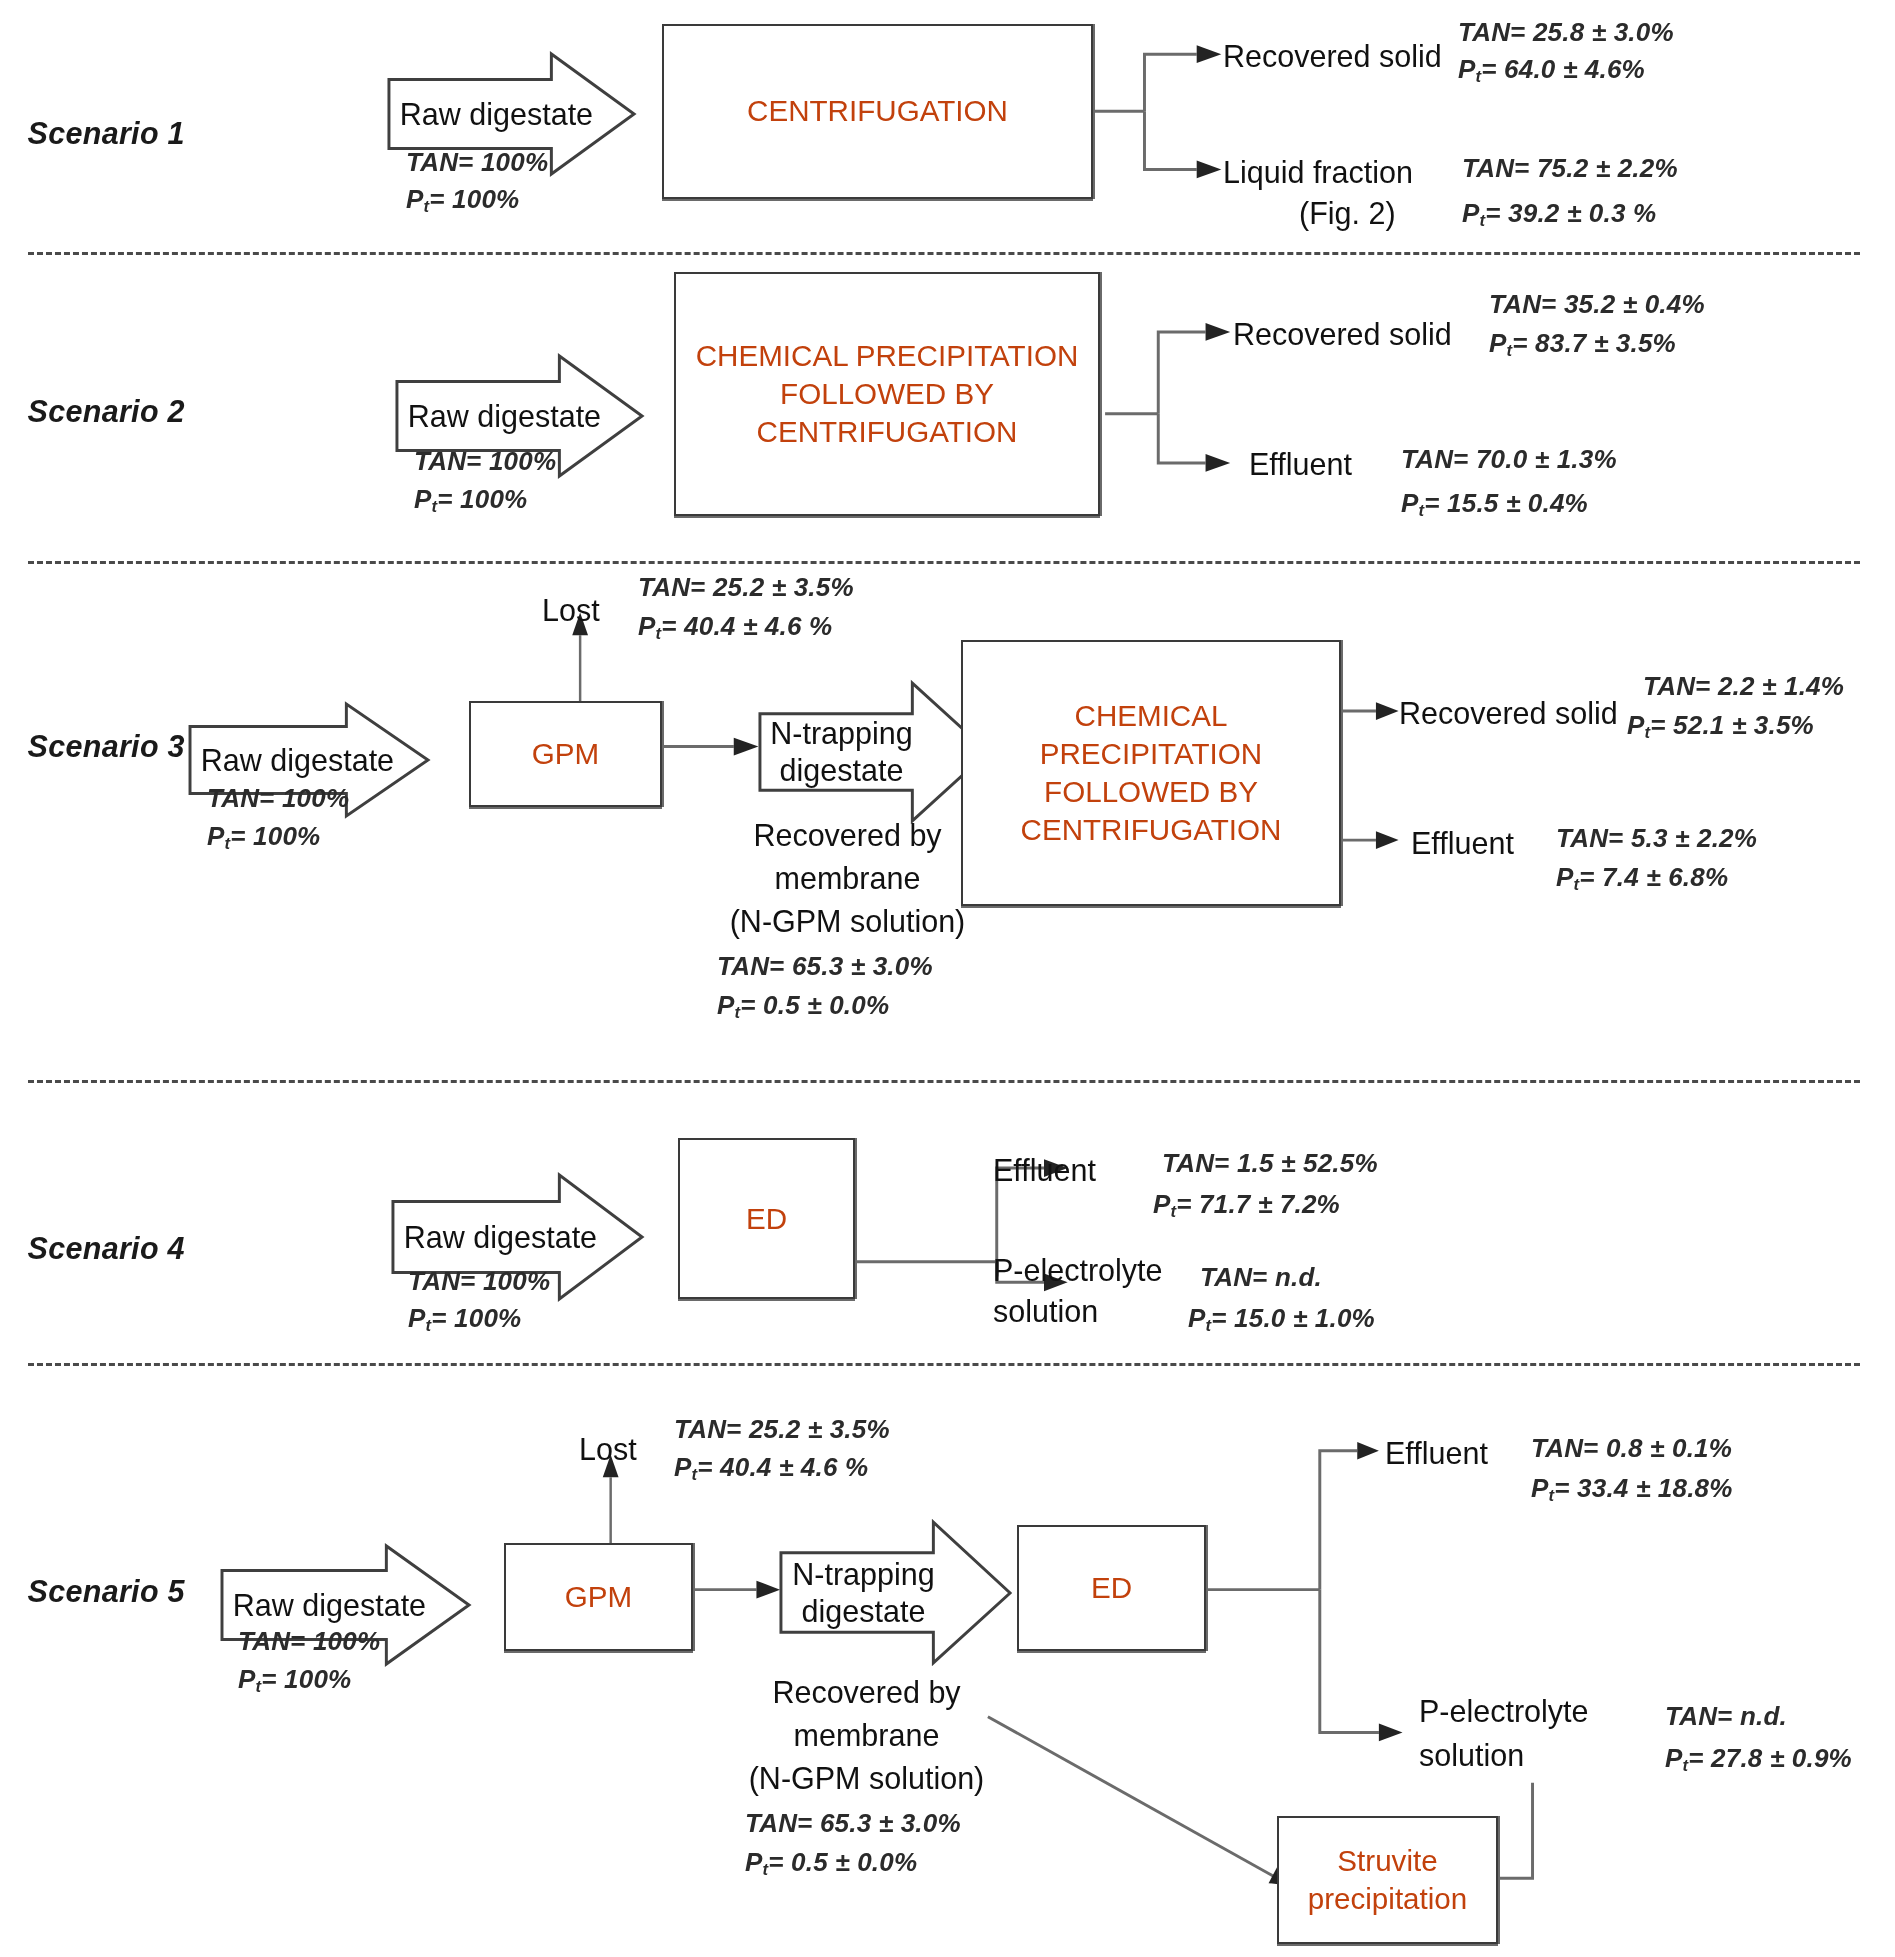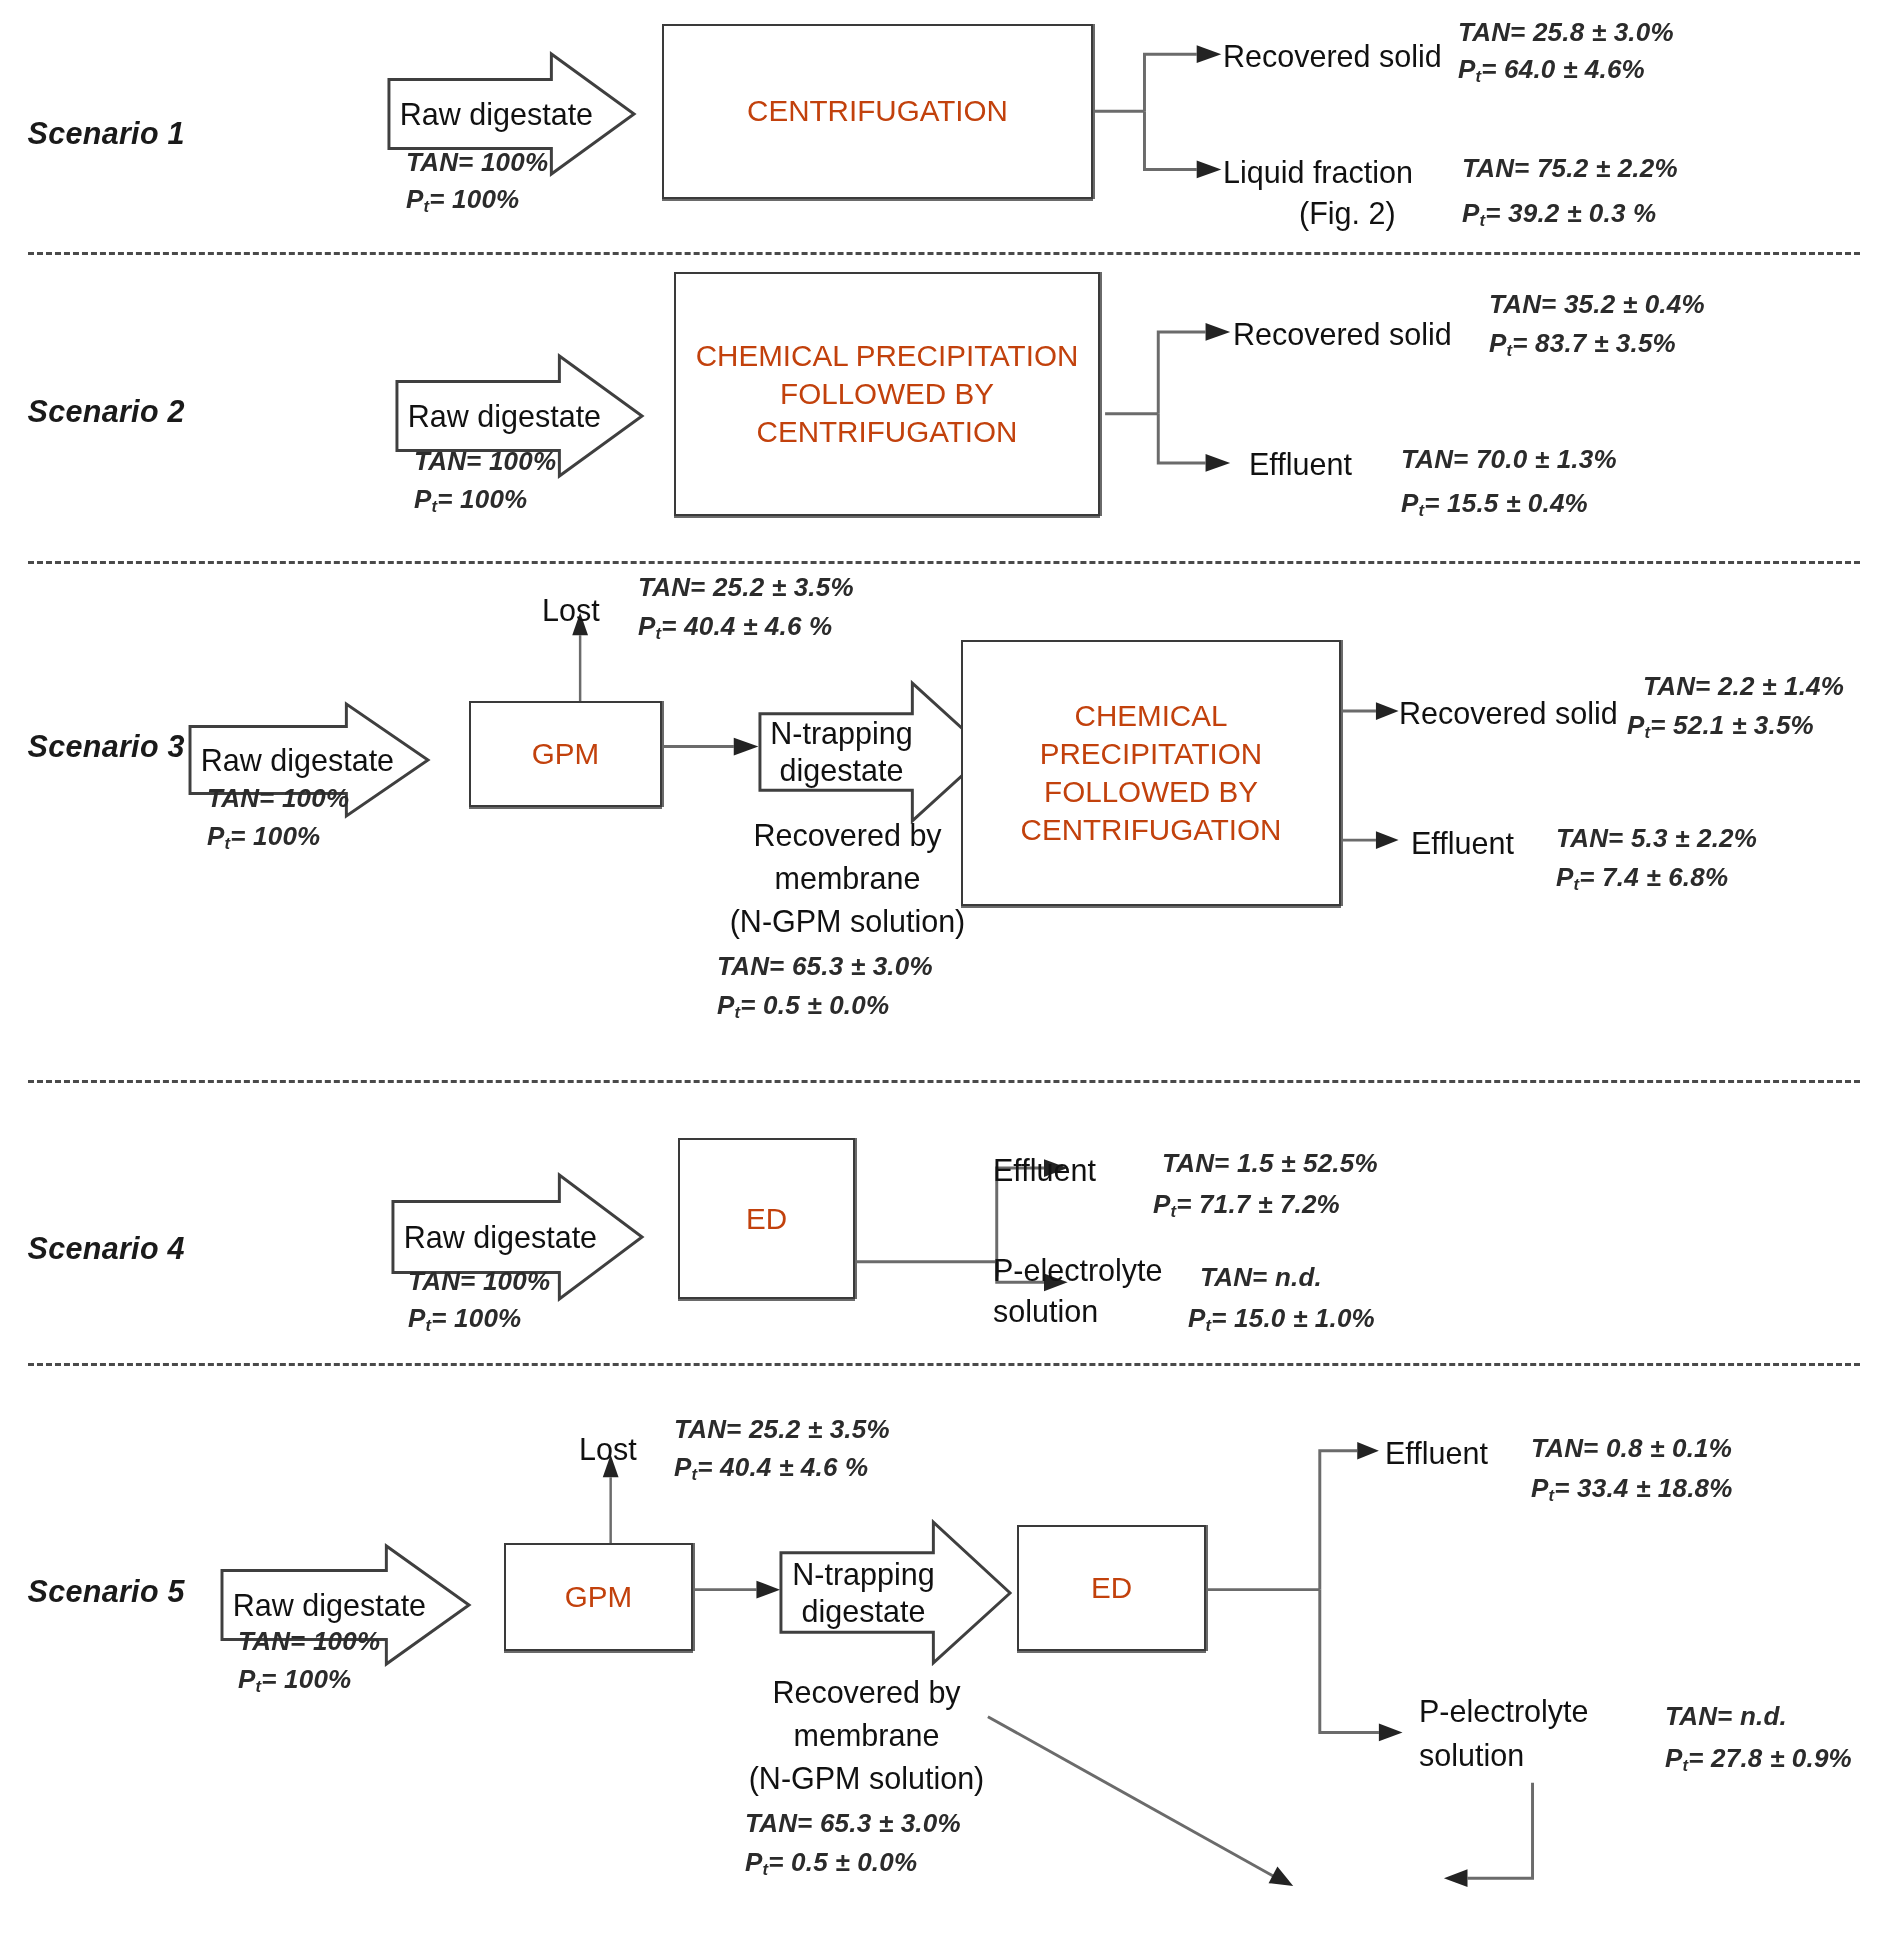--- a/index.html
+++ b/index.html
@@ -312,15 +312,21 @@
 
   <div class="abs txt" style="left:1385px;top:1434px;">Effluent</div>
   <div class="abs stat" style="left:1531px;top:1430px;">TAN= 0.8 ± 0.1%</div>
   <div class="abs stat" style="left:1531px;top:1470px;">P<sub>t</sub><span>= 33.4 ±  18.8%</span></div>
 
   <div class="abs txt" style="left:1419px;top:1692px;">P-electrolyte</div>
   <div class="abs txt" style="left:1419px;top:1736px;">solution</div>
   <div class="abs stat" style="left:1665px;top:1698px;">TAN= n.d.</div>
   <div class="abs stat" style="left:1665px;top:1740px;">P<sub>t</sub><span>=  27.8 ± 0.9%</span></div>
 
+  <div class="abs pbox" style="left:1277px;top:1816px;width:221px;height:128px;">
+    <div class="inner">
+      <div>Struvite</div>
+      <div>precipitation</div>
+    </div>
+  </div>
 
 </div>
 
 
 </body></html>

